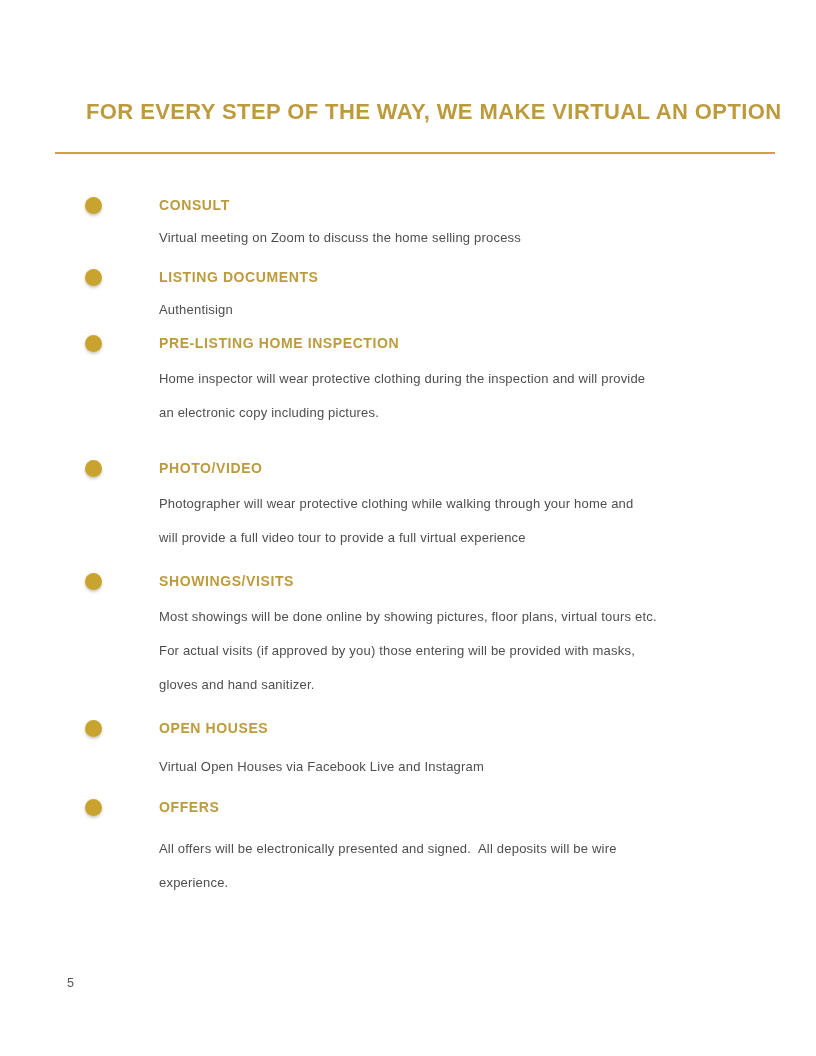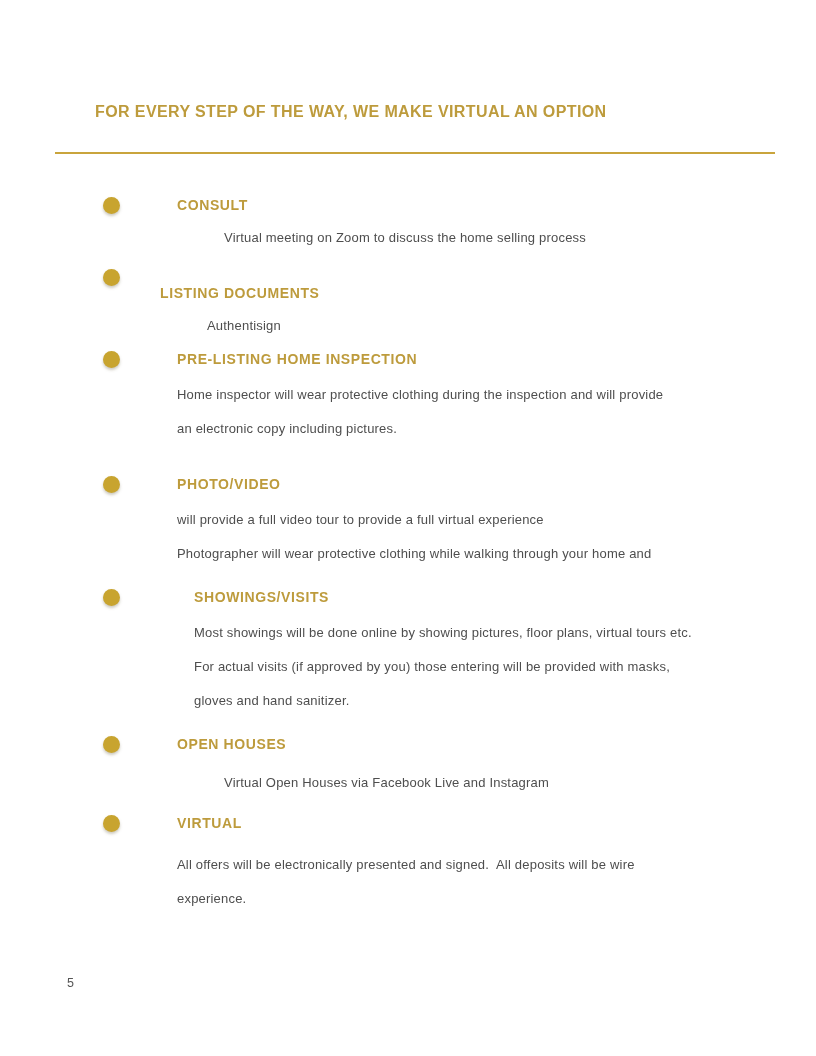--- a/index.html
+++ b/index.html
@@ -13,35 +13,35 @@
   .page{
     position:relative;
     width:816px;height:1056px;
     background:#ffffff;
     margin:0 auto;
     font-family:"Liberation Sans", sans-serif;
     overflow:hidden;
   }
   .doc-title{
     position:absolute;
-    left:95px;top:100px;width:710px;
-    font-size:16px;font-weight:700;
+    left:86px;top:100px;width:710px;
+    font-size:22px;font-weight:700;
     letter-spacing:0.4px;
     color:var(--gold);
     line-height:24px;
   }
   .title-rule{
     position:absolute;
     left:55px;top:152px;
     width:720px;height:2px;
     background:var(--gold-rule);
   }
   .content{
     position:absolute;
-    left:103px;top:198px;width:660px;
+    left:85px;top:198px;width:660px;
   }
   .section{display:flex;align-items:flex-start;}
   .bullet{
     width:17px;height:17px;border-radius:50%;
     background:var(--gold-bullet);
     box-shadow:0 2px 3px rgba(110,100,70,0.35);
     flex:0 0 17px;
     margin-top:-1px;
   }
   .sec-body{margin-left:57px;flex:1;}
@@ -52,28 +52,28 @@
     line-height:15px;
   }
   .sec-text{margin-top:16px;}
   .sec-text.gap-lg{margin-top:22px;}
   .line{
     font-size:13px;
     color:var(--body-text);
     letter-spacing:0.2px;
     white-space:pre-wrap;
   }
-  .lh-tight .line{line-height:18px;margin-left:47px;}
+  .lh-tight .line{line-height:18px;}
   .lh-loose .line{line-height:24px;margin-top:10px;}
   
   .s1{margin-bottom:23px;}
-  .s2{margin-bottom:17px;flex-direction:column;}
+  .s2{margin-bottom:17px;}
   .s3{margin-bottom:36px;}
   .s4{margin-bottom:24px;}
-  .s5{margin-bottom:24px;gap:17px;}
+  .s5{margin-bottom:24px;}
   .s6{margin-bottom:24px;}
   .s7{margin-bottom:0;}
   .page-number{
     position:absolute;
     left:67px;top:976px;
     font-size:12.5px;
     color:#555555;
   }
 </style>
 </head>
@@ -115,22 +115,22 @@
           <div class="line">an electronic copy including pictures.</div>
         </div>
       </div>
     </div>
 
     <div class="section s4">
       <div class="bullet"></div>
       <div class="sec-body">
         <h2 class="sec-heading">PHOTO/VIDEO</h2>
         <div class="sec-text lh-loose">
+          <div class="line">Photographer will wear protective clothing while walking through your home and</div>
           <div class="line">will provide a full video tour to provide a full virtual experience</div>
-          <div class="line">Photographer will wear protective clothing while walking through your home and</div>
         </div>
       </div>
     </div>
 
     <div class="section s5">
       <div class="bullet"></div>
       <div class="sec-body">
         <h2 class="sec-heading">SHOWINGS/VISITS</h2>
         <div class="sec-text lh-loose">
           <div class="line">Most showings will be done online by showing pictures, floor plans, virtual tours etc.</div>
@@ -146,21 +146,21 @@
         <h2 class="sec-heading">OPEN HOUSES</h2>
         <div class="sec-text lh-tight gap-lg">
           <div class="line">Virtual Open Houses via Facebook Live and Instagram</div>
         </div>
       </div>
     </div>
 
     <div class="section s7">
       <div class="bullet"></div>
       <div class="sec-body">
-        <h2 class="sec-heading">VIRTUAL</h2>
+        <h2 class="sec-heading">OFFERS</h2>
         <div class="sec-text lh-loose gap-lg">
           <div class="line">All offers will be electronically presented and signed.  All deposits will be wire</div>
           <div class="line">experience.</div>
         </div>
       </div>
     </div>
 
   </div>
 
   <div class="page-number">5</div>

